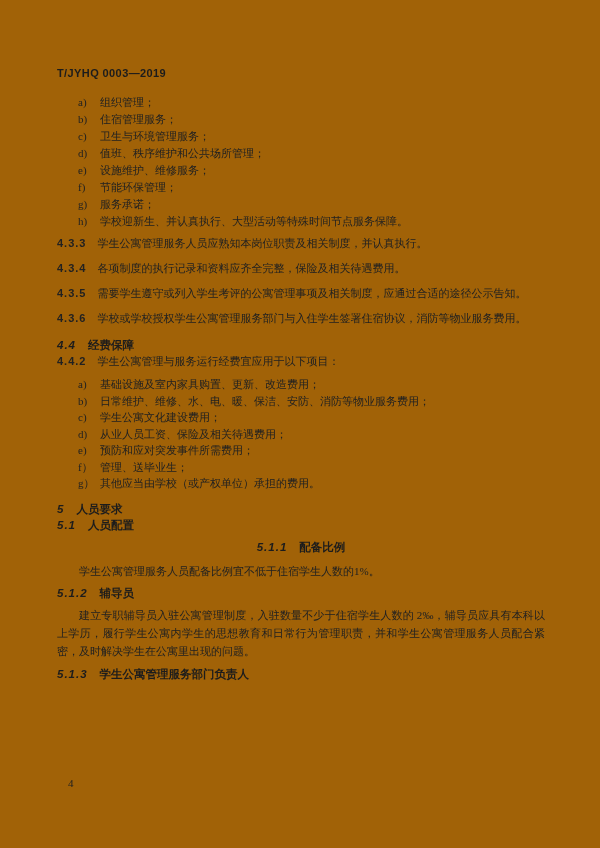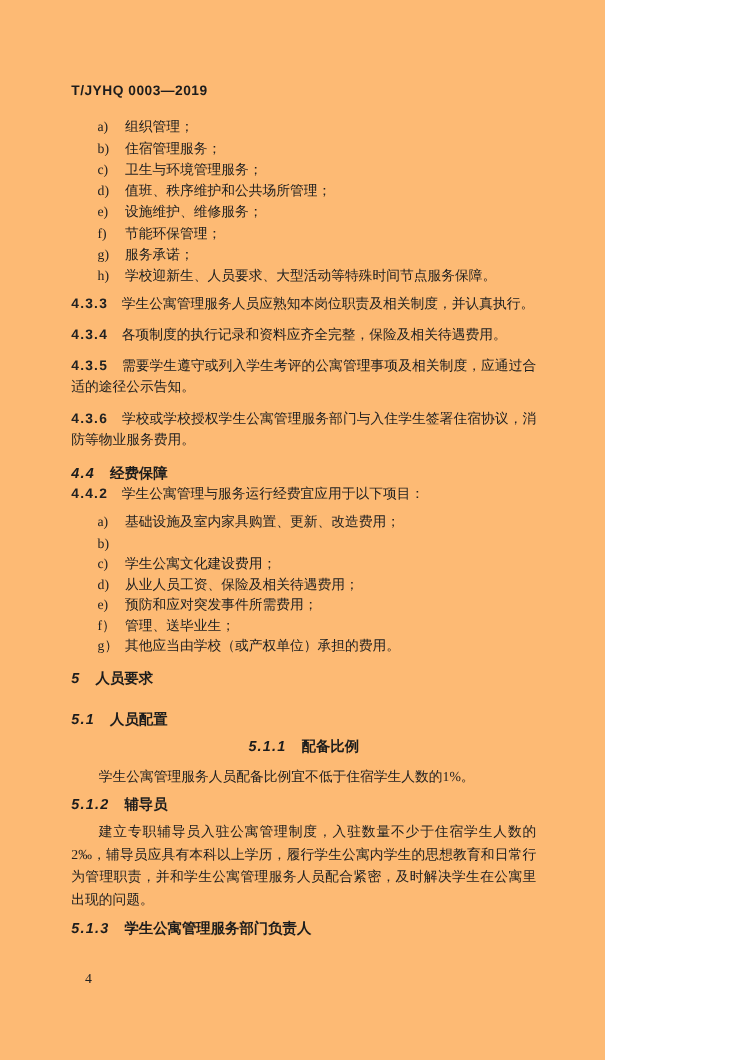--- a/index.html
+++ b/index.html
@@ -1,20 +1,20 @@
 <!DOCTYPE html>
 <html><head>
 <meta charset="utf-8">
 <style>
   html,body{margin:0;padding:0;}
   body{background:#fff;}
   .page{
     position:relative;
-    width:484px;height:848px;
-    background:#fdba74;
+    width:600px;height:848px;
+    background:#a16207;
     color:#212121;
     font-family:"Liberation Serif","DejaVu Serif",serif;
     font-size:11px;
     overflow:hidden;
     box-sizing:border-box;
   }
   .content{
     padding:66px 55px 0 57px;
     box-sizing:border-box;
   }
@@ -59,21 +59,21 @@
     font-size:11.5px;
     line-height:16px;
     color:#1c1c1c;
   }
   .heading .clause-num{margin-right:12px;font-style:italic;}
   .h44{margin-top:10px;}
   .p441{margin-top:8px;line-height:17.5px;}
   .p442{margin-top:0;}
   .list2{margin-top:6px;}
   .h5{margin-top:9px;}
-  .h51{margin-top:17px;}
+  .h51{}
   .h511{margin-top:6px;text-align:center;}
   .p511{margin-top:8px;text-indent:2em;}
   .h512{margin-top:5px;}
   .p512{margin-top:5px;text-indent:2em;line-height:18px;}
   .h513{margin-top:6px;}
   .page-num{
     position:absolute;
     left:68px;top:776px;
     font-size:11px;
     line-height:14px;
@@ -111,21 +111,21 @@
       <div class="list-item">
         <span class="marker">f)</span>
           <span>节能环保管理；</span>
       </div>
       <div class="list-item">
         <span class="marker">g)</span>
           <span>服务承诺；</span>
       </div>
       <div class="list-item">
         <span class="marker">h)</span>
-          <span>学校迎新生、人员要求、大型活动等特殊时间节点服务保障。</span>
+          <span>学校迎新生、并认真执行、大型活动等特殊时间节点服务保障。</span>
       </div>
     </div>
 
     <p class="clause c433">
       <span class="clause-num">4.3.3</span><span>学生公寓管理服务人员应熟知本岗位职责及相关制度，并认真执行。</span>
     </p>
     <p class="clause c434">
       <span class="clause-num">4.3.4</span><span>各项制度的执行记录和资料应齐全完整，保险及相关待遇费用。</span>
     </p>
     <p class="clause c435">
@@ -142,20 +142,21 @@
       <span class="clause-num">4.4.2</span><span>学生公寓管理与服务运行经费宜应用于以下项目：</span>
     </p>
 
     <div class="item-list list2">
       <div class="list-item">
         <span class="marker">a)</span>
           <span>基础设施及室内家具购置、更新、改造费用；</span>
       </div>
       <div class="list-item">
         <span class="marker">b)</span>
+          <span>日常维护、维修、水、电、暖、保洁、安防、消防等物业服务费用；</span>
       </div>
       <div class="list-item">
         <span class="marker">c)</span>
           <span>学生公寓文化建设费用；</span>
       </div>
       <div class="list-item">
         <span class="marker">d)</span>
           <span>从业人员工资、保险及相关待遇费用；</span>
       </div>
       <div class="list-item">

